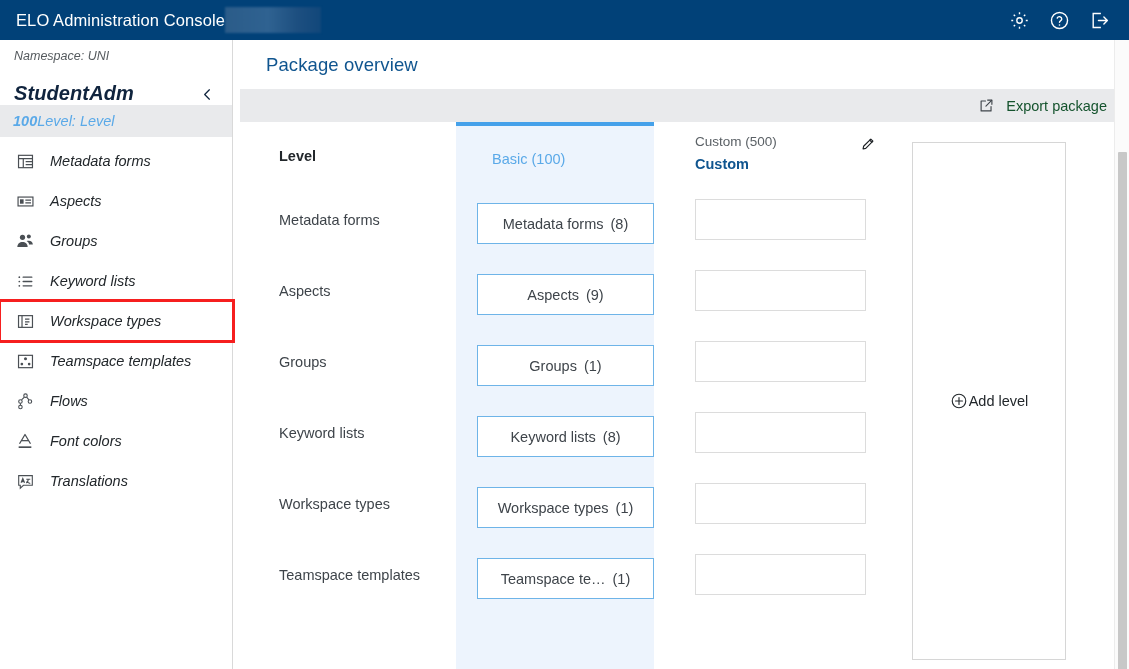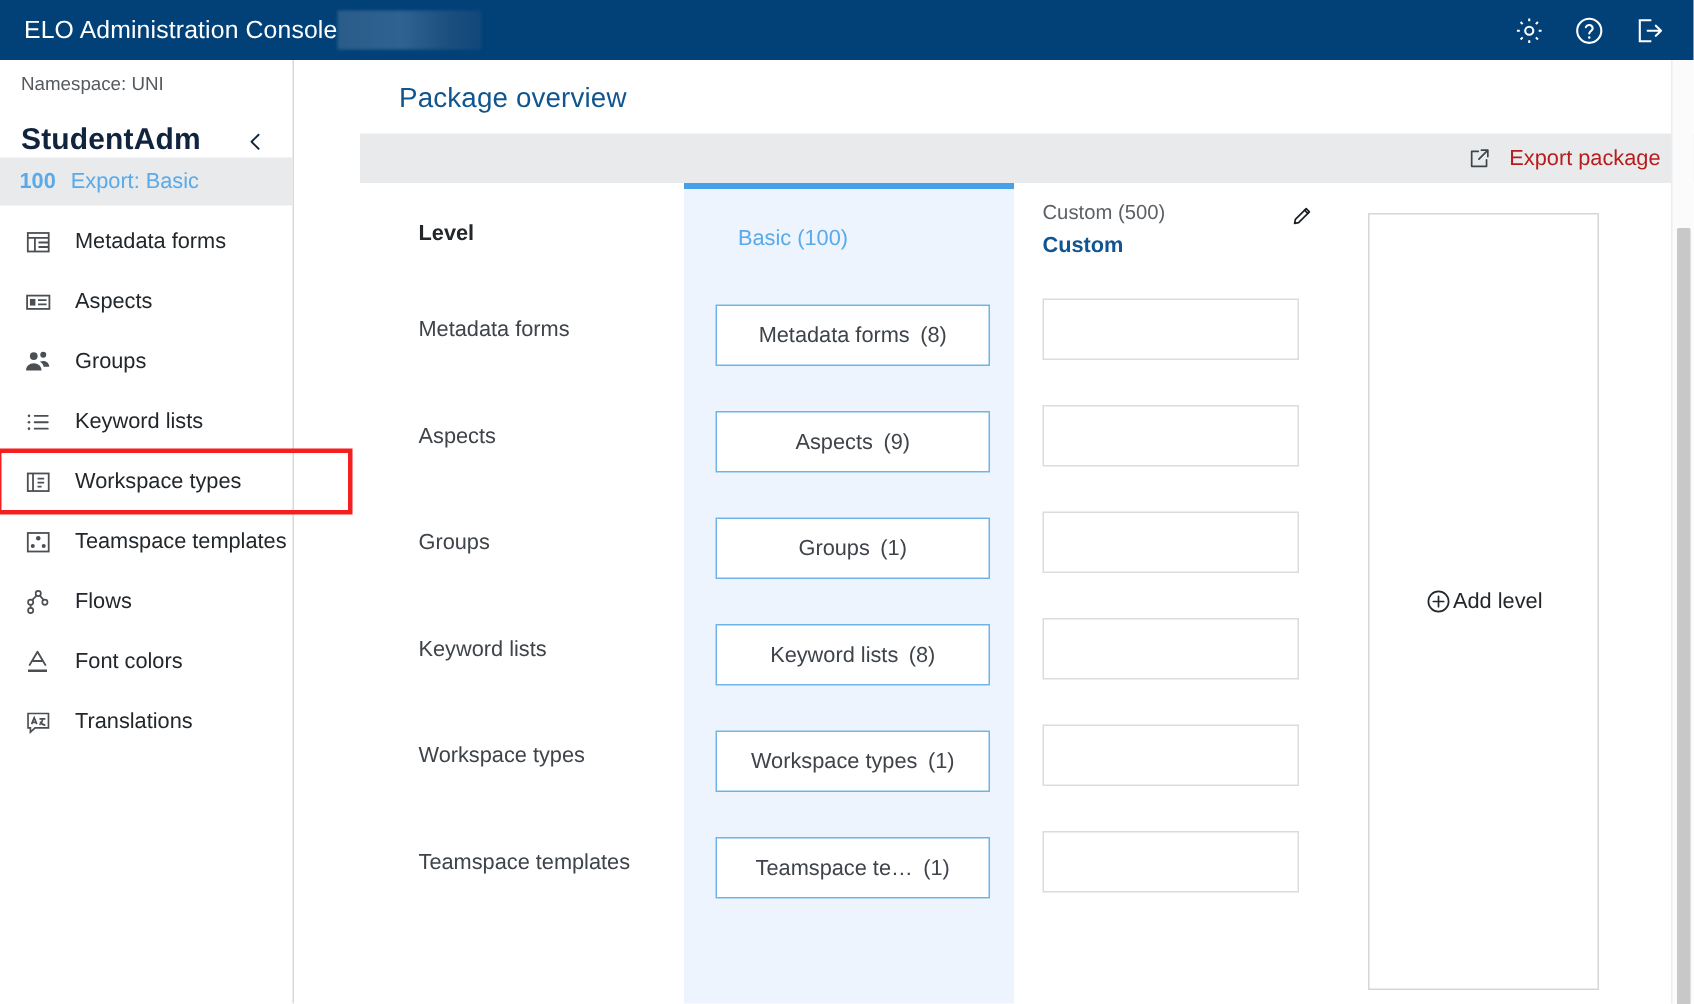--- a/index.html
+++ b/index.html
@@ -38,23 +38,24 @@
   .topbar-actions .tb-icon {
     width: 24px; height: 24px;
     display: flex; align-items: center; justify-content: center;
     cursor: pointer;
   }
   .topbar-actions svg { display: block; }
 
   
   .sidebar {
     position: absolute; top: 40px; left: 0;
-    width: 196px; height: 629px;
+    width: 233px; height: 629px;
     background: #ffffff;
     border-right: 1px solid #d9d9d9;
+    font-style: italic;
   }
   .ns-label {
     font-size: 12.5px;
     color: #555a5e;
     padding: 9px 0 0 14px;
   }
   .ns-row {
     display: flex; align-items: flex-end;
     padding: 4px 14px 0 14px;
     height: 42px;
@@ -71,21 +72,20 @@
     display: flex; align-items: center; justify-content: center;
     color: #10243e;
     cursor: pointer;
   }
 
   .level-row {
     height: 32px;
     background: #e9eaec;
     display: flex; align-items: center;
     padding-left: 13px;
-    gap: 10px;
     cursor: pointer;
   }
   .level-num { font-size: 14.5px; color: #5aa9e8; font-weight: bold; }
   .level-text { font-size: 14.5px; color: #5aa9e8; }
 
   .nav-list { padding-top: 4px; }
   .nav-item {
     height: 40px;
     display: flex; align-items: center;
     padding-left: 14px;
@@ -128,40 +128,40 @@
   .subbar {
     height: 33px;
     background: #e9eaec;
     display: flex; align-items: center;
     justify-content: flex-end;
     padding-right: 22px;
   }
   .export-btn {
     display: flex; align-items: center; gap: 11px;
     cursor: pointer;
-    color: #b91c1c;
+    color: #14532d;
     font-size: 14.5px;
   }
   .export-btn .ex-ico {
     width: 18px; height: 18px;
     display: flex; align-items: center; justify-content: center;
   }
 
   
   .pkg {
     position: relative;
     height: 547px;
   }
   .col {
     position: absolute;
     top: 0;
   }
   .col-labels { left: 39px; width: 180px; }
   .col-basic {
-    left: 216px; width: 220px;
+    left: 216px; width: 198px;
     background: #edf4fd;
     border-top: 4px solid #45a1ea;
     height: 547px;
   }
   .col-custom { left: 455px; width: 195px; }
   .col-add {
     left: 672px; width: 154px;
     border: 1px solid #d6d6d6;
     height: 518px; top: 20px;
     display: flex; align-items: center; justify-content: center;
@@ -274,21 +274,21 @@
     <div class="ns-name">StudentAdm</div>
     <div class="collapse-btn">
       <svg width="15" height="15" viewBox="0 0 24 24" fill="none" stroke="#10243e" stroke-width="2" stroke-linecap="round" stroke-linejoin="round">
         <path d="M15 4.5 7.5 12 15 19.5"></path>
       </svg>
     </div>
   </div>
 
   <div class="level-row">
     <span class="level-num">100</span>
-    <span class="level-text">Export: Basic</span>
+    <span class="level-text">Level: Level</span>
   </div>
 
   <div class="nav-list">
 
     <div class="nav-item">
       <span class="nav-ico">
         <svg width="19" height="19" viewBox="0 0 24 24" fill="none" stroke="#4a4f54" stroke-width="1.5">
           <rect x="3.2" y="4.2" width="17.6" height="15.6"></rect>
           <path d="M3.2 8.4h17.6M9.2 8.4v11.4M12.2 12.2h8.6M12.2 16h8.6"></path>
         </svg>

